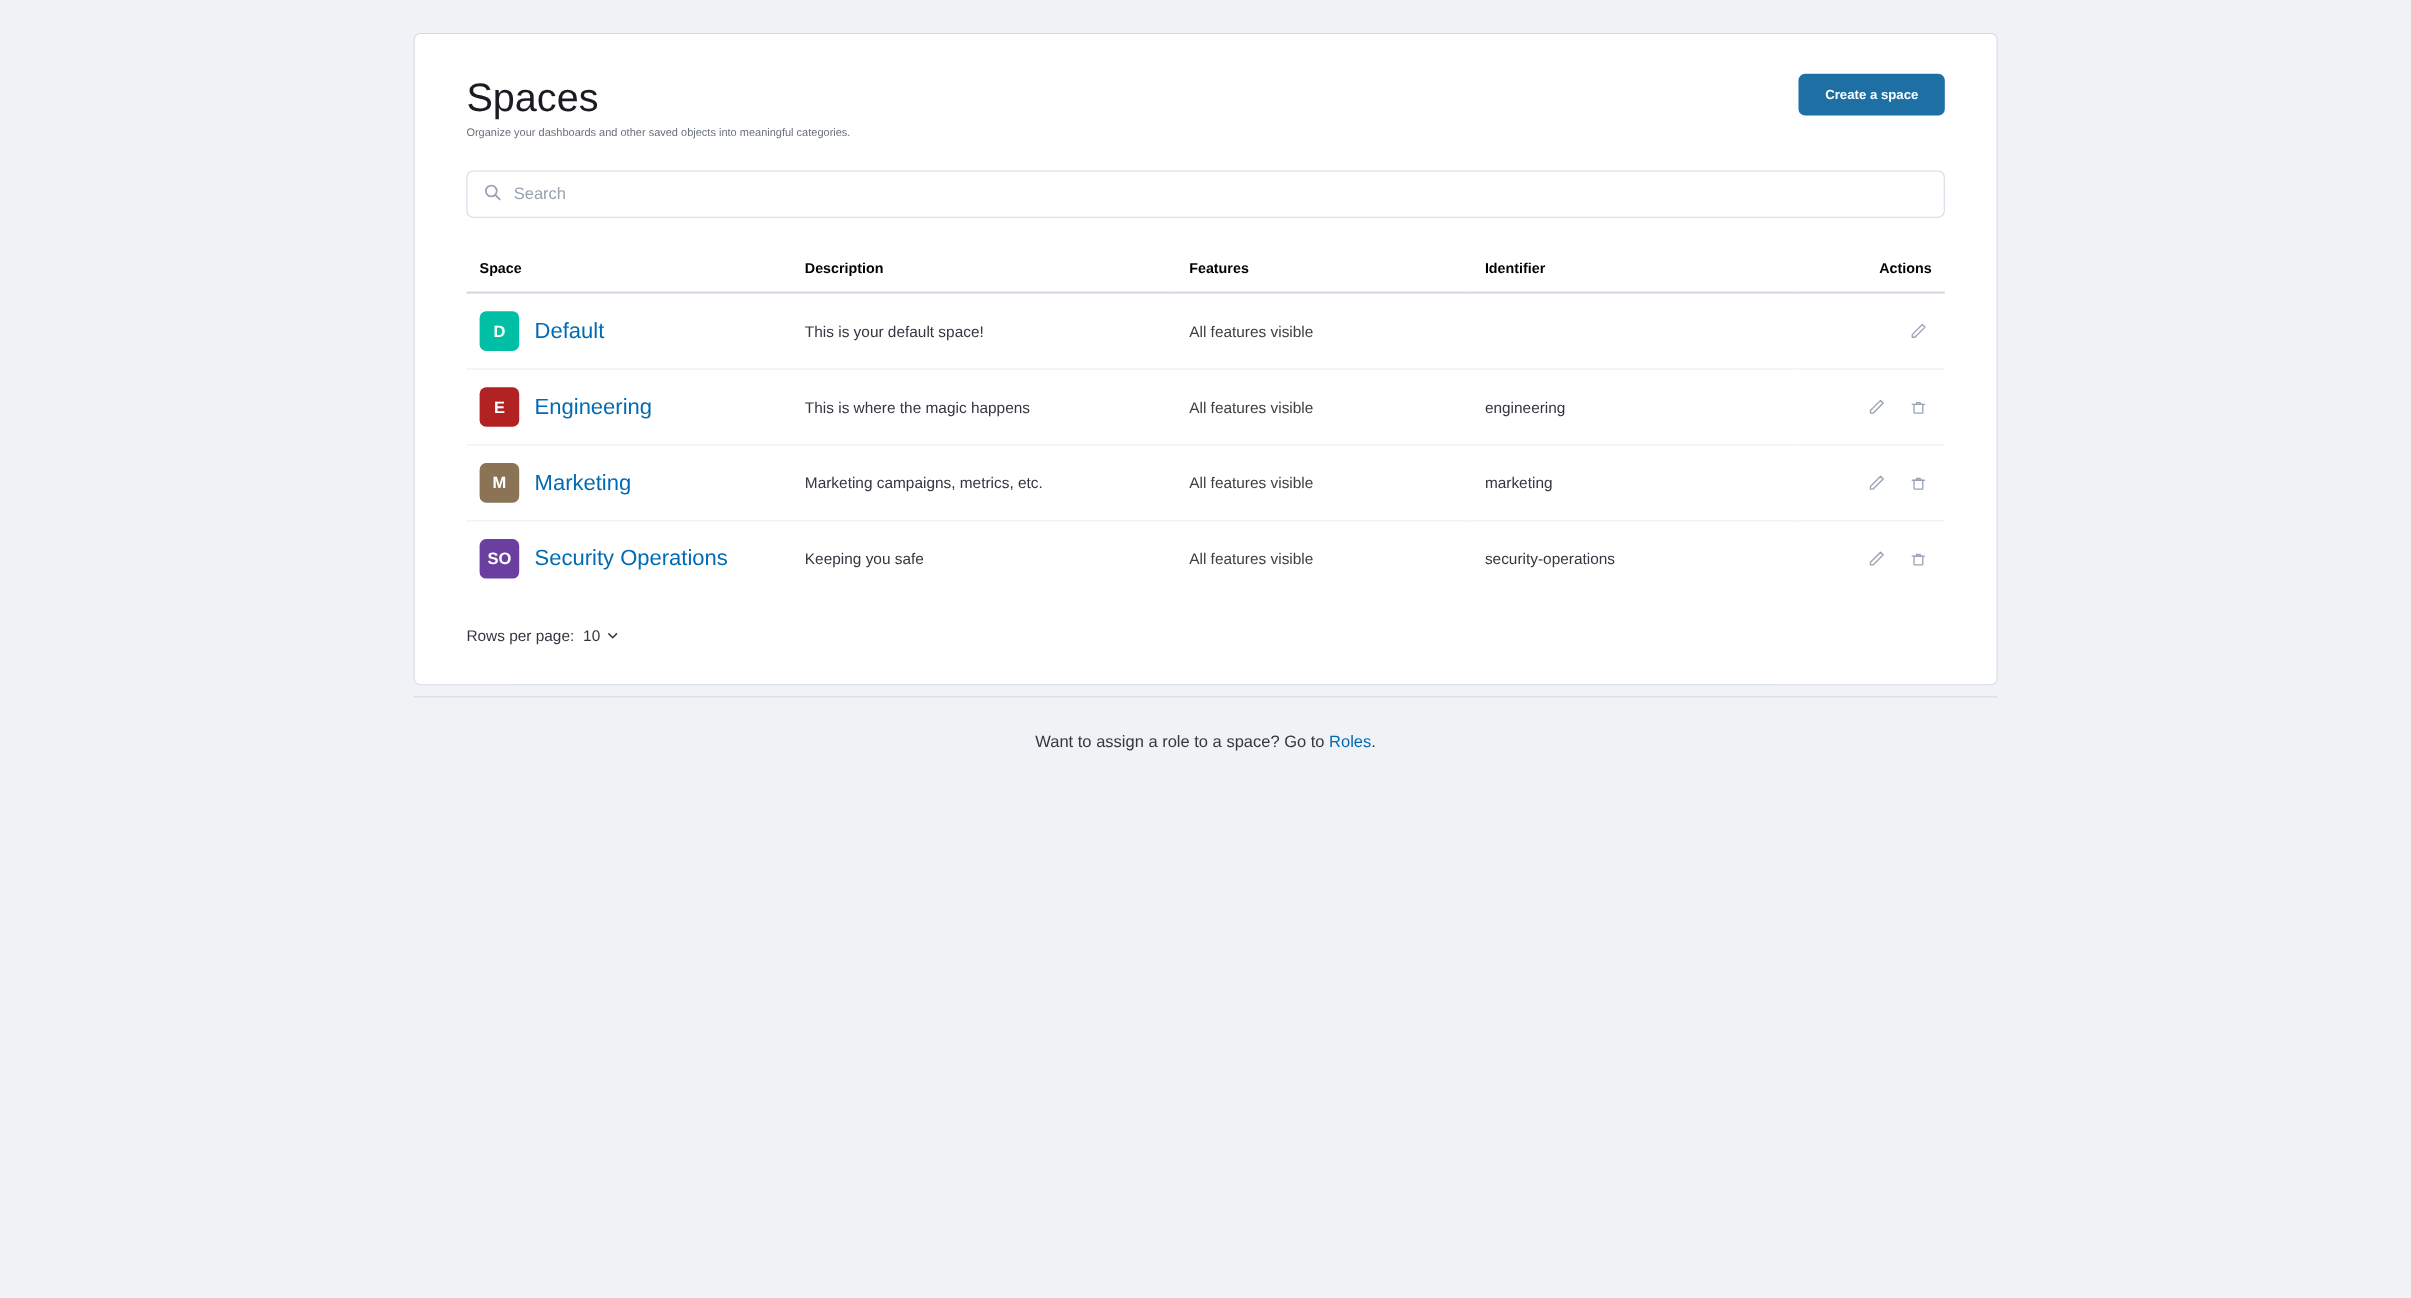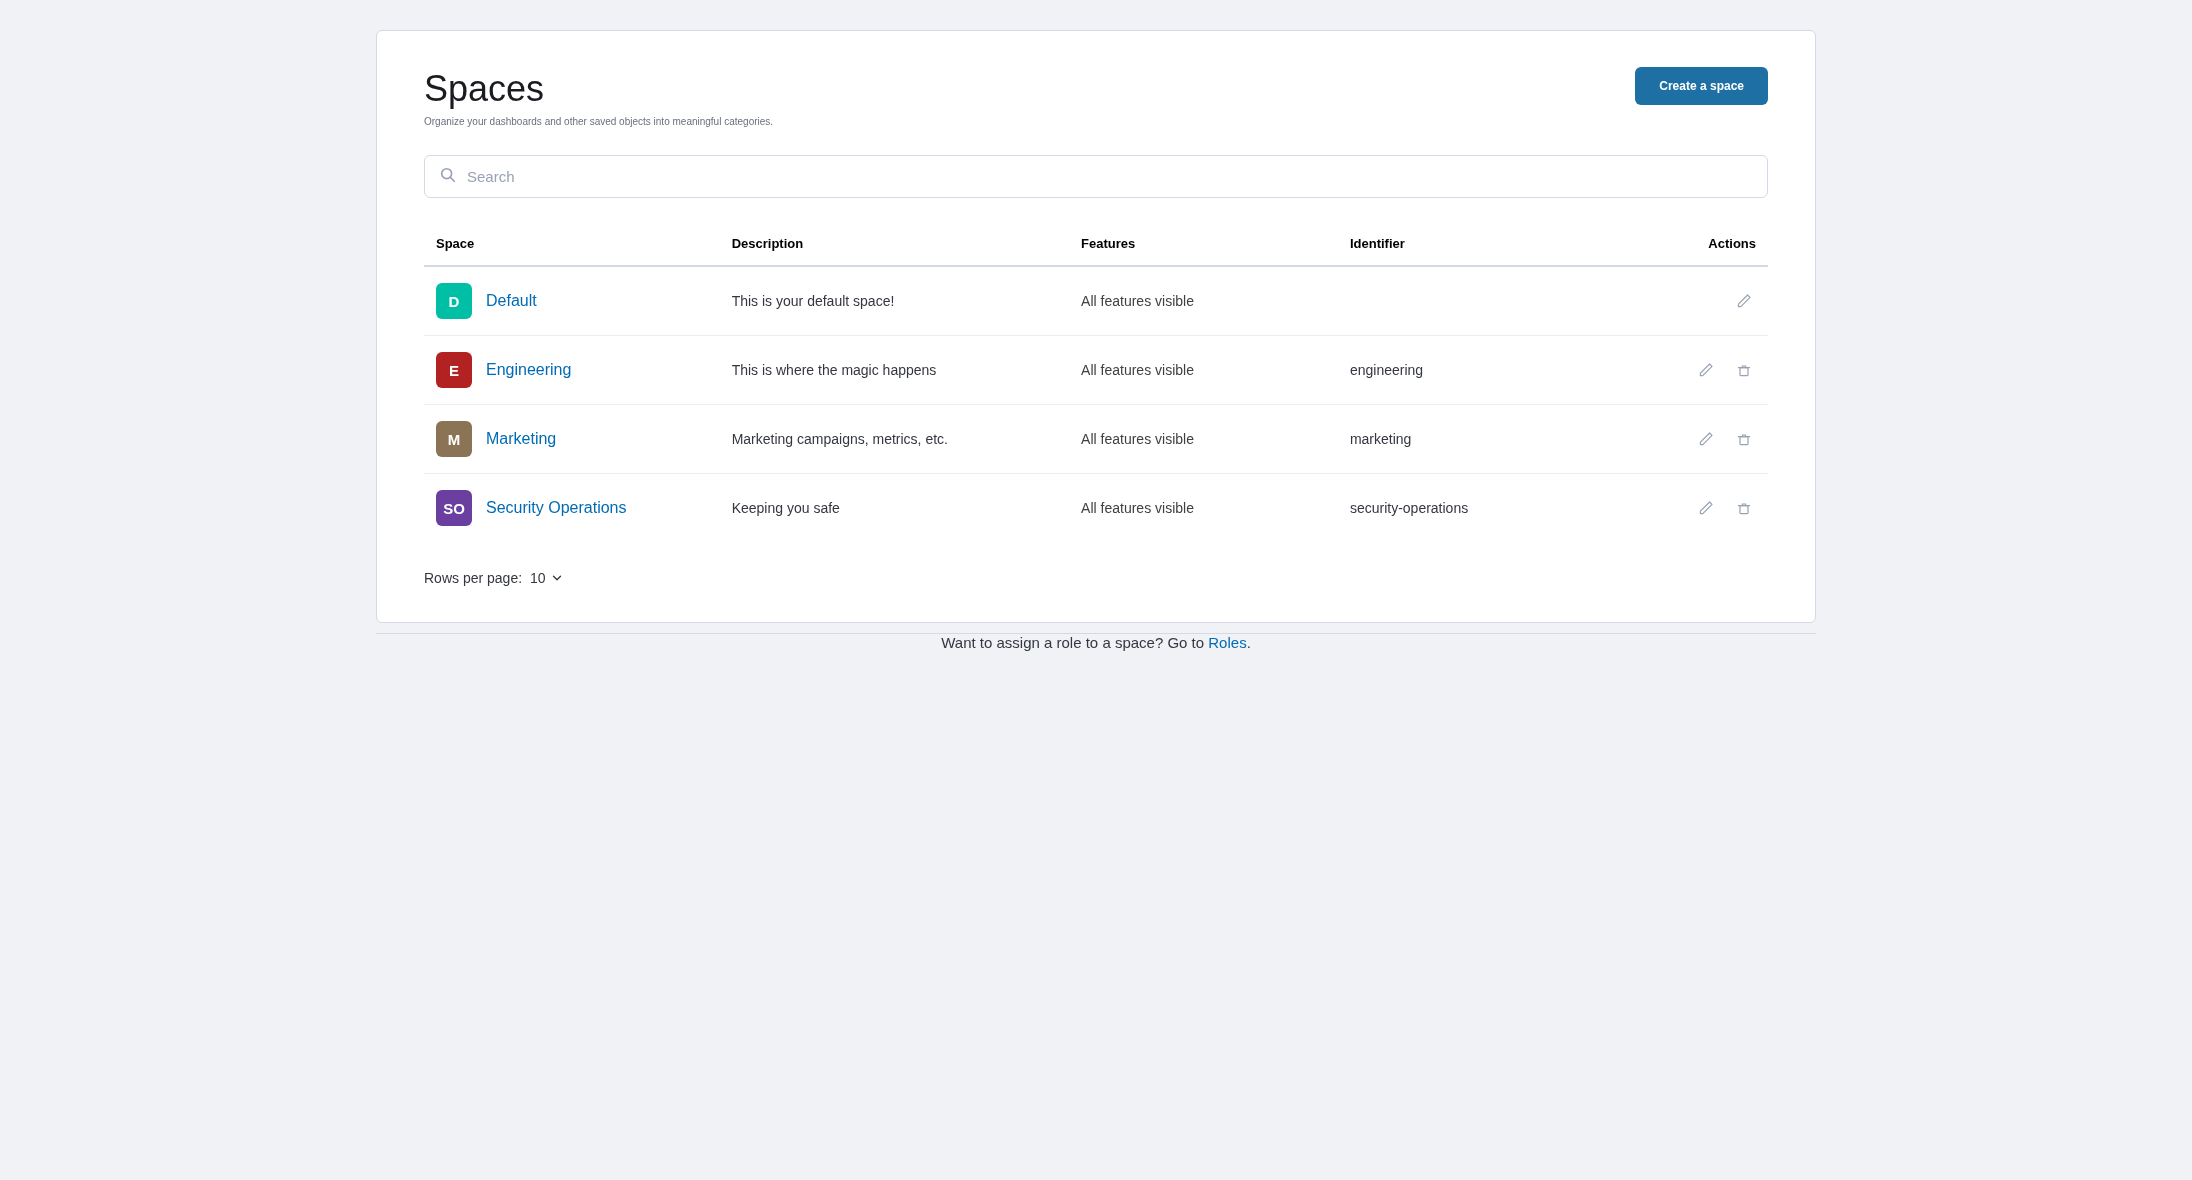--- a/index.html
+++ b/index.html
@@ -129,21 +129,21 @@
       justify-content: center;
       font-size: 15px;
       font-weight: 700;
       color: #fff;
       flex-shrink: 0;
     }
 
     .space-name-link {
       color: #006bb4;
       text-decoration: none;
-      font-size: 16px;
+      font-size: 20px;
     }
 
     .col-description {
       color: #343741;
       max-width: 220px;
     }
 
     .col-features {
       color: #404040;
     }
@@ -188,20 +188,21 @@
     }
 
     .rows-dropdown {
       display: flex;
       align-items: center;
       gap: 4px;
       cursor: pointer;
     }
 
     .bottom-banner {
+      margin-top: 32px;
       font-size: 15px;
       color: #343741;
       text-align: center;
     }
 
     .bottom-banner a {
       color: #006bb4;
       text-decoration: none;
     }
 

